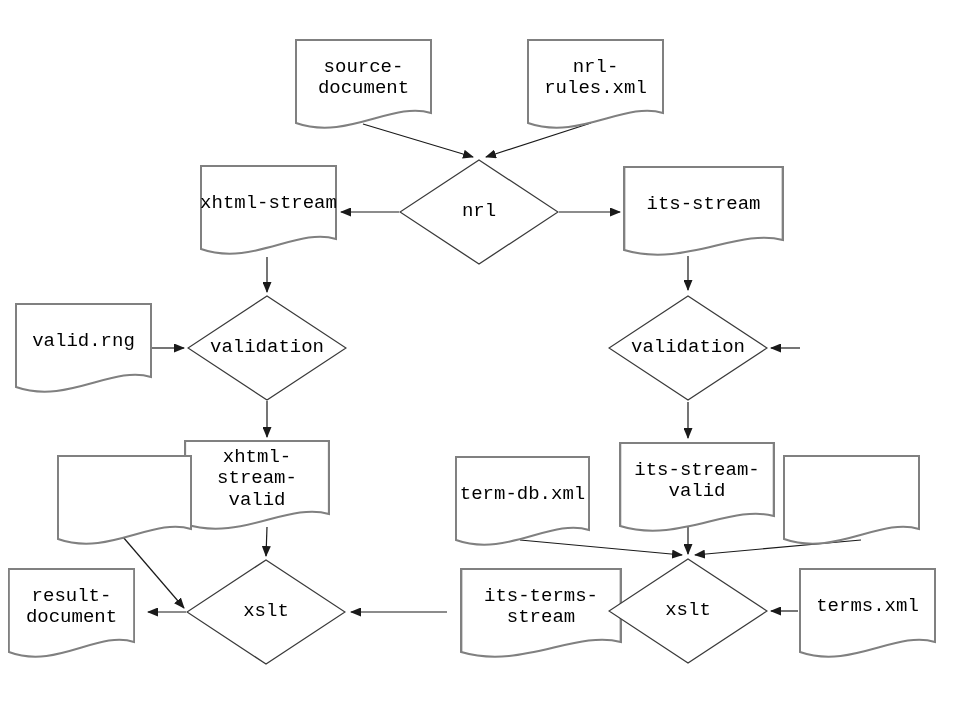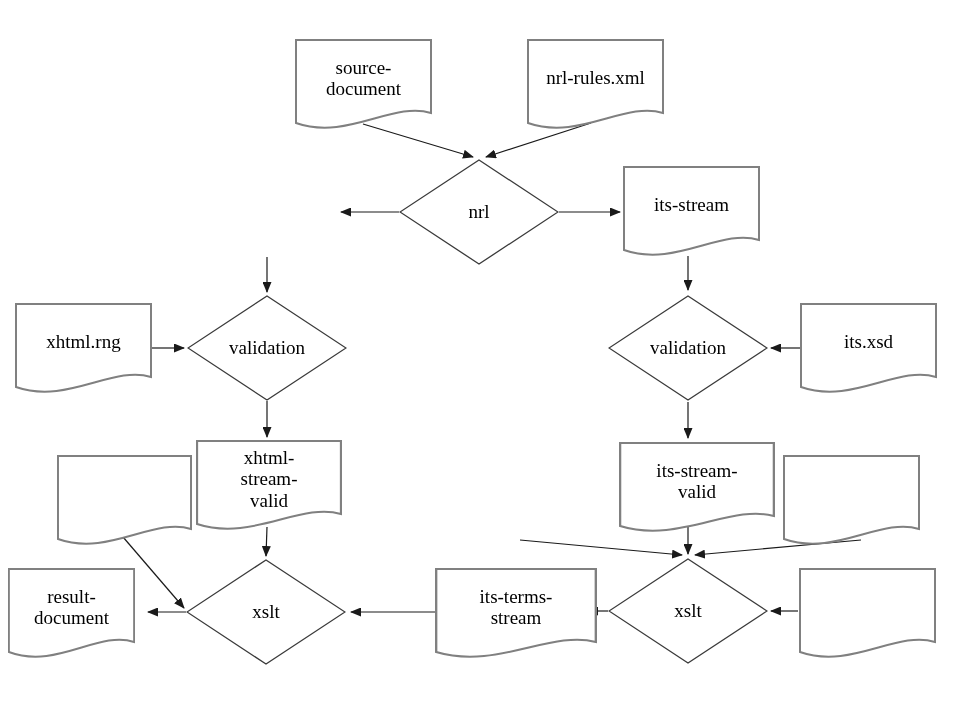--- a/index.html
+++ b/index.html
@@ -5,21 +5,21 @@
   html, body {
     margin: 0;
     padding: 0;
     background: #ffffff;
   }
   #canvas {
     position: relative;
     width: 960px;
     height: 720px;
     background: #ffffff;
-    font-family: Liberation Serif, serif;
+    font-family: Liberation Mono, monospace;
     overflow: hidden;
   }
   .node {
     position: absolute;
   }
   .node svg.shape {
     position: absolute;
     left: 0;
     top: 0;
     width: 100%;
@@ -100,50 +100,50 @@
     <div class="label">nrl</div>
   </div>
 
   <div class="node doc" style="left:527px;top:39px;width:137px;height:92px">
     <svg class="shape" viewBox="0 0 137 92" preserveAspectRatio="none">
         <path d="M1,1 L136,1 L136,74 C98,62 52,102 1,84 Z" fill="#ffffff" stroke="#808080" stroke-width="2"></path>
       </svg>
     <div class="label">nrl-rules.xml</div>
   </div>
 
-
-  <div class="node doc" style="left:623px;top:166px;width:137px;height:92px">
+  <div class="node doc" style="left:200px;top:165px;width:137px;height:92px">
+    <svg class="shape" viewBox="0 0 137 92" preserveAspectRatio="none">
+        <path d="M1,1 L136,1 L136,74 C98,62 52,102 1,84 Z" fill="#ffffff" stroke="#808080" stroke-width="2"></path>
+      </svg>
+    <div class="label">xhtml-stream</div>
+  </div>
+
+  <div class="node doc" style="left:623px;top:166px;width:161px;height:92px">
     <svg class="shape" viewBox="0 0 137 92" preserveAspectRatio="none">
         <path d="M1,1 L136,1 L136,74 C98,62 52,102 1,84 Z" fill="#ffffff" stroke="#808080" stroke-width="2"></path>
       </svg>
     <div class="label">its-stream</div>
   </div>
 
   <div class="node diamond" style="left:187px;top:295px;width:160px;height:106px">
     <svg class="shape" viewBox="0 0 160 106" preserveAspectRatio="none">
         <polygon points="80,1 159,53 80,105 1,53" fill="#ffffff" stroke="#3a3a3a" stroke-width="1.3"></polygon>
       </svg>
     <div class="label">validation</div>
   </div>
 
   <div class="node doc" style="left:15px;top:303px;width:137px;height:92px">
     <svg class="shape" viewBox="0 0 137 92" preserveAspectRatio="none">
         <path d="M1,1 L136,1 L136,74 C98,62 52,102 1,84 Z" fill="#ffffff" stroke="#808080" stroke-width="2"></path>
       </svg>
-    <div class="label">xhtml.rng</div>
-  </div>
-
-  <div class="node doc" style="left:800px;top:303px;width:137px;height:92px">
-    <svg class="shape" viewBox="0 0 137 92" preserveAspectRatio="none">
-        <path d="M1,1 L136,1 L136,74 C98,62 52,102 1,84 Z" fill="#ffffff" stroke="#808080" stroke-width="2"></path>
-      </svg>
-    <div class="label">its.xsd</div>
-  </div>
-
-  <div class="node doc" style="left:196px;top:440px;width:146px;height:92px">
+    <div class="label">valid.rng</div>
+  </div>
+
+
+  <div class="node doc" style="left:184px;top:440px;width:146px;height:92px">
     <svg class="shape" viewBox="0 0 137 92" preserveAspectRatio="none">
         <path d="M1,1 L136,1 L136,74 C98,62 52,102 1,84 Z" fill="#ffffff" stroke="#808080" stroke-width="2"></path>
       </svg>
     <div class="label">xhtml-
 stream-
 valid</div>
   </div>
 
   <div class="node diamond" style="left:608px;top:295px;width:160px;height:106px">
     <svg class="shape" viewBox="0 0 160 106" preserveAspectRatio="none">
@@ -151,20 +151,26 @@
       </svg>
     <div class="label">validation</div>
   </div>
 
   <div class="node doc" style="left:57px;top:455px;width:135px;height:92px">
     <svg class="shape" viewBox="0 0 137 92" preserveAspectRatio="none">
         <path d="M1,1 L136,1 L136,74 C98,62 52,102 1,84 Z" fill="#ffffff" stroke="#808080" stroke-width="2"></path>
       </svg>
   </div>
 
+  <div class="node doc" style="left:455px;top:456px;width:135px;height:92px">
+    <svg class="shape" viewBox="0 0 137 92" preserveAspectRatio="none">
+        <path d="M1,1 L136,1 L136,74 C98,62 52,102 1,84 Z" fill="#ffffff" stroke="#808080" stroke-width="2"></path>
+      </svg>
+    <div class="label">term-db.xml</div>
+  </div>
 
   <div class="node doc" style="left:619px;top:442px;width:156px;height:92px">
     <svg class="shape" viewBox="0 0 137 92" preserveAspectRatio="none">
         <path d="M1,1 L136,1 L136,74 C98,62 52,102 1,84 Z" fill="#ffffff" stroke="#808080" stroke-width="2"></path>
       </svg>
     <div class="label">its-stream-
 valid</div>
   </div>
 
   <div class="node doc" style="left:783px;top:455px;width:137px;height:92px">
@@ -181,34 +187,35 @@
 document</div>
   </div>
 
   <div class="node diamond" style="left:186px;top:559px;width:160px;height:106px">
     <svg class="shape" viewBox="0 0 160 106" preserveAspectRatio="none">
         <polygon points="80,1 159,53 80,105 1,53" fill="#ffffff" stroke="#3a3a3a" stroke-width="1.3"></polygon>
       </svg>
     <div class="label">xslt</div>
   </div>
 
-  <div class="node doc" style="left:435px;top:568px;width:162px;height:92px">
+  <div class="node doc" style="left:460px;top:568px;width:162px;height:92px">
     <svg class="shape" viewBox="0 0 137 92" preserveAspectRatio="none">
         <path d="M1,1 L136,1 L136,74 C98,62 52,102 1,84 Z" fill="#ffffff" stroke="#808080" stroke-width="2"></path>
       </svg>
     <div class="label">its-terms-
 stream</div>
   </div>
 
   <div class="node diamond" style="left:608px;top:558px;width:160px;height:106px">
     <svg class="shape" viewBox="0 0 160 106" preserveAspectRatio="none">
         <polygon points="80,1 159,53 80,105 1,53" fill="#ffffff" stroke="#3a3a3a" stroke-width="1.3"></polygon>
       </svg>
     <div class="label">xslt</div>
   </div>
 
   <div class="node doc" style="left:799px;top:568px;width:137px;height:92px">
     <svg class="shape" viewBox="0 0 137 92" preserveAspectRatio="none">
         <path d="M1,1 L136,1 L136,74 C98,62 52,102 1,84 Z" fill="#ffffff" stroke="#808080" stroke-width="2"></path>
       </svg>
+    <div class="label">terms.xml</div>
   </div>
 
 </div>
 
 </body></html>

